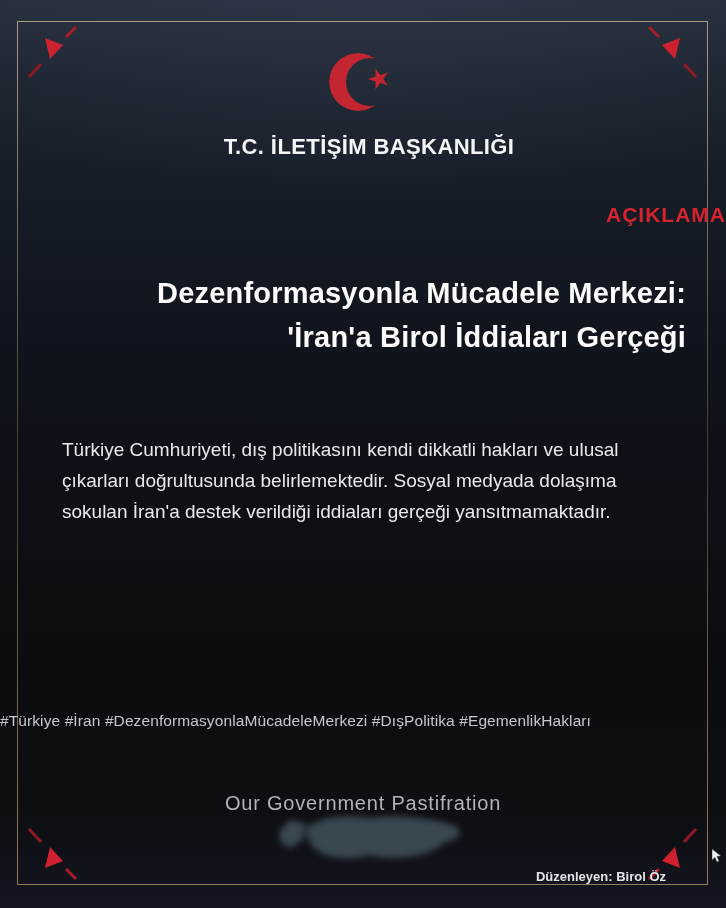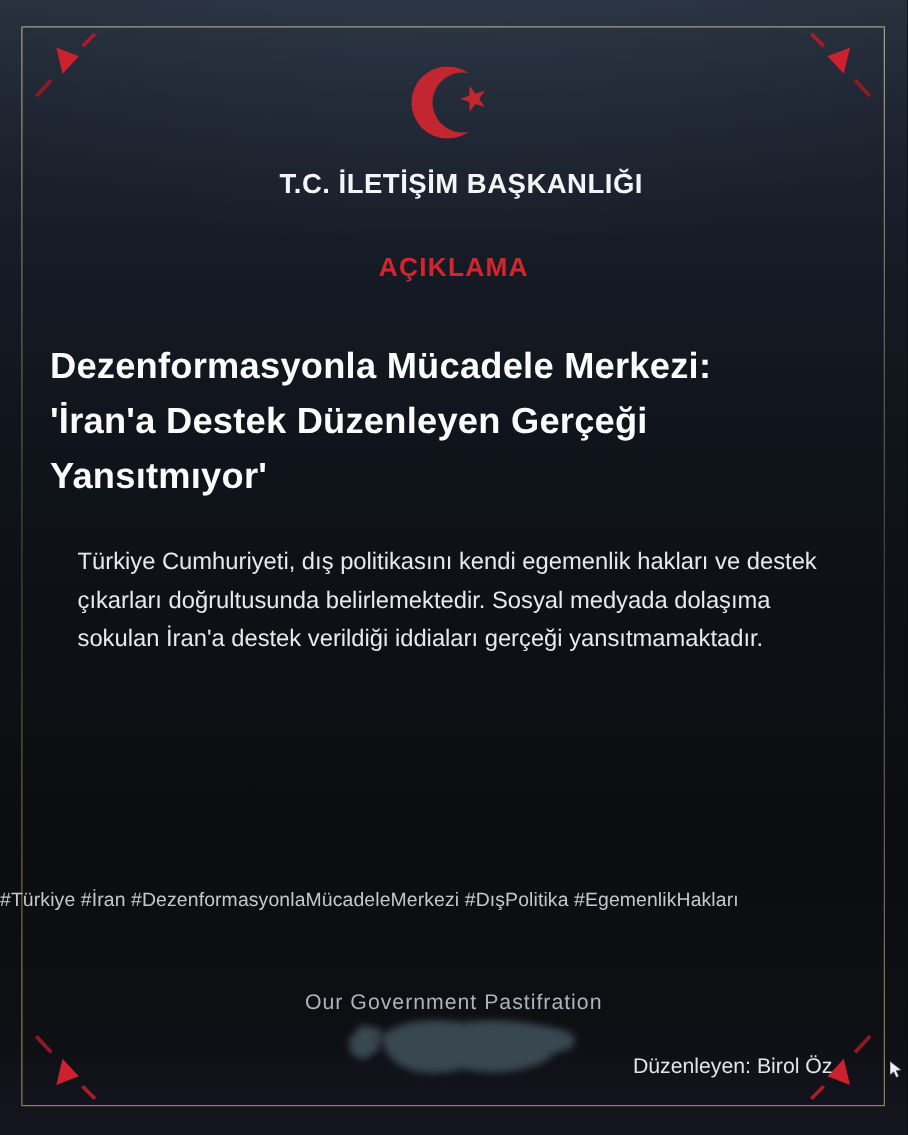--- a/index.html
+++ b/index.html
@@ -20,45 +20,45 @@
   .corner.tl{left:18px;top:22px;}
   .corner.tr{right:19px;top:22px;transform:scaleX(-1);}
   .corner.bl{left:18px;bottom:24px;transform:scaleY(-1);}
   .corner.br{right:19px;bottom:24px;transform:scale(-1,-1);}
   .emblem{position:absolute;left:327px;top:51px;}
   .agency{
     position:absolute;left:12px;right:0;top:134px;text-align:center;
     color:#f4f5f6;font-size:22px;font-weight:700;letter-spacing:.4px;
   }
   .label{
-    position:absolute;left:0;right:0;top:203px;text-align:center;
+    position:absolute;left:0;right:0;top:203px;text-align:right;
     color:#d6242e;font-size:21px;font-weight:700;letter-spacing:1px;
   }
   .headline{
-    position:absolute;left:40px;right:40px;top:271px;text-align:left;
+    position:absolute;left:40px;right:40px;top:271px;text-align:right;
     color:#fbfbfc;font-size:29px;font-weight:700;line-height:44px;letter-spacing:.2px;
   }
   .para{
     position:absolute;left:62px;width:612px;
     color:#e8e9eb;font-size:19px;line-height:31px;font-weight:400;
   }
   .para.p1{top:434px;}
   .para.p2{top:576px;}
   .hashtags{
     position:absolute;left:0;right:0;top:712px;text-align:left;white-space:nowrap;
     color:#c6c8cd;font-size:15.5px;letter-spacing:.1px;
   }
   .slogan{
     position:absolute;left:0;right:0;top:792px;text-align:center;
-    color:#aeb4bc;font-size:17px;font-weight:500;letter-spacing:.8px;
+    color:#aeb4bc;font-size:20px;font-weight:500;letter-spacing:.8px;
   }
   .map{position:absolute;left:276px;top:810px;filter:blur(3px);opacity:.92;}
   .credit{
-    position:absolute;right:60px;top:843px;
-    color:#e2e4e7;font-size:17px;font-weight:400;
+    position:absolute;right:60px;top:869px;
+    color:#e2e4e7;font-size:13px;font-weight:700;
   }
   .cursor{position:absolute;left:712px;top:849px;}
 </style>
 </head>
 <body>
 
 <div class="canvas">
 
   <div class="frame"></div>
 
@@ -94,25 +94,24 @@
     <circle cx="31" cy="31" r="29" fill="#c32630" mask="url(#cres)"></circle>
     <polygon fill="#c32630" points="41,28 48.5,25.5 48.6,17.5 53.3,23.9 60.9,21.5 56.3,28 60.9,34.5 53.3,32.1 48.6,38.5 48.5,30.5"></polygon>
   </svg>
 
   <div class="agency">T.C. İLETİŞİM BAŞKANLIĞI</div>
 
   <div class="label">AÇIKLAMA</div>
 
   <div class="headline">
     <div>Dezenformasyonla Mücadele Merkezi:</div>
-    <div>'İran'a Destek Düzenleyen Gerçeği</div>
-    <div>Yansıtmıyor'</div>
+    <div>'İran'a Birol İddiaları Gerçeği</div>
   </div>
 
-  <div class="para p1">Türkiye Cumhuriyeti, dış politikasını kendi egemenlik hakları ve destek çıkarları doğrultusunda belirlemektedir. Sosyal medyada dolaşıma sokulan İran'a destek verildiği iddiaları gerçeği yansıtmamaktadır.</div>
+  <div class="para p1">Türkiye Cumhuriyeti, dış politikasını kendi dikkatli hakları ve ulusal çıkarları doğrultusunda belirlemektedir. Sosyal medyada dolaşıma sokulan İran'a destek verildiği iddiaları gerçeği yansıtmamaktadır.</div>
 
   <div class="hashtags">#Türkiye #İran #DezenformasyonlaMücadeleMerkezi #DışPolitika #EgemenlikHakları</div>
 
   <div class="slogan">Our Government Pastifration</div>
 
   <svg class="map" width="188" height="58" viewBox="0 0 188 58">
     <path fill="#3d4c55" d="M3,22 L13,10 L29,13 L27,30 L15,38 L5,33 Z"></path>
     <path fill="#3d4c55" d="M30,18 C45,6 70,4 95,8 C120,4 150,8 170,13 C180,15 186,19 183,25
       C178,33 168,29 163,37 C148,47 118,51 94,45 C74,51 54,49 42,41 C34,35 30,28 30,18 Z"></path>
   </svg>

